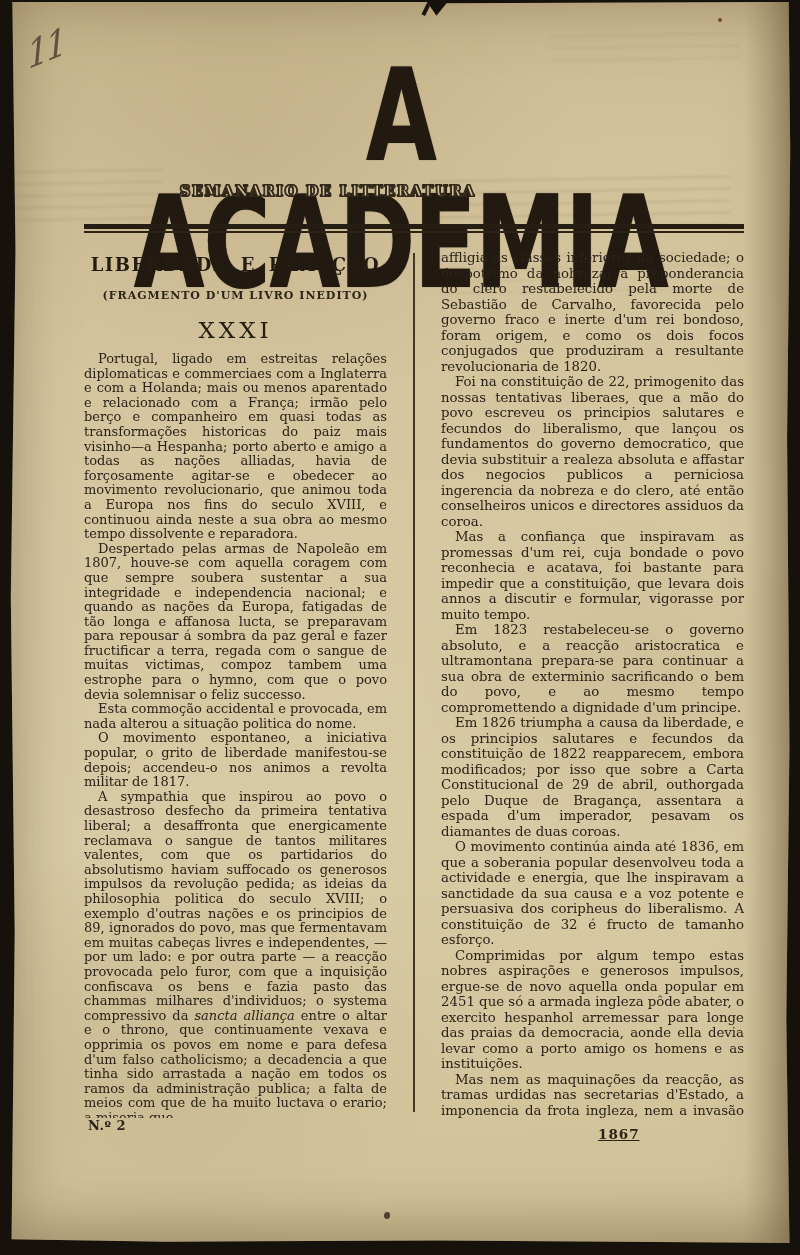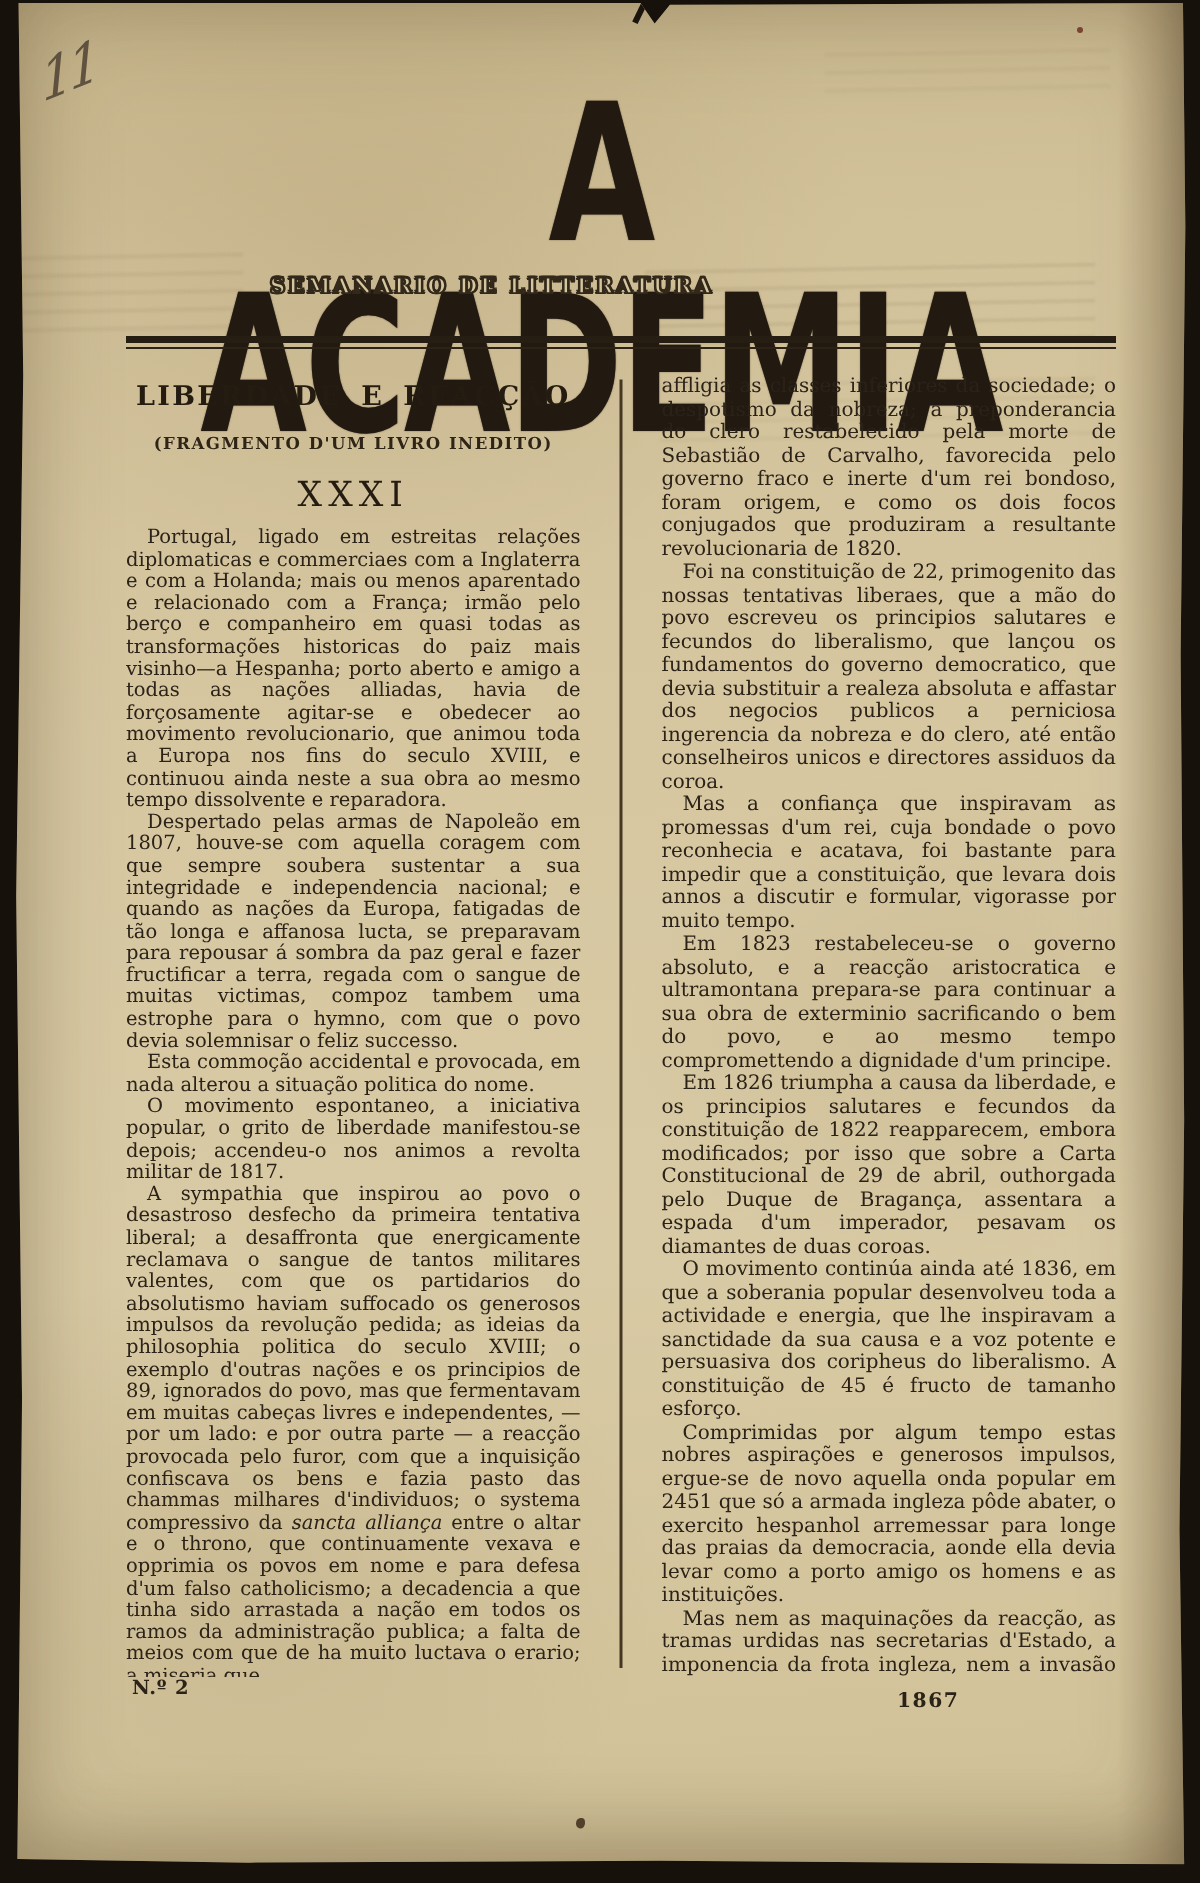--- a/index.html
+++ b/index.html
@@ -100,21 +100,21 @@
   .col.right p{ font-size:13.3px; line-height:15.5px; }
   .col p.indent{ text-indent:14px; }
   .col p i{ font-style:italic; }
   
   .footer-issue{
     position:absolute; left:78px; top:1116px;
     font-size:13px; font-weight:bold; color:#2b2218; letter-spacing:0.5px;
   }
   .footer-year{
     position:absolute; left:588px; top:1124px;
-    font-size:13.5px; font-weight:bold; color:#2b2218; letter-spacing:1px;
+    font-size:13.5px; font-weight:bold; color:#2b2218; letter-spacing:1px;text-decoration:underline;
   }
   .ink-speck{
     position:absolute; left:374px; top:1210px; width:6px; height:7px;
     background:#52412a; border-radius:50% 40% 50% 45%;
   }
   .speck2{
     position:absolute; left:708px; top:16px; width:4px; height:4px;
     background:#7a4430; border-radius:50%;
   }
 </style>
@@ -150,21 +150,21 @@
     </div>
 
     <div class="divider"></div>
 
     <div class="col right">
       <p>affligia as classes inferiores da sociedade; o despotismo da nobreza; a preponderancia do clero restabelecido pela morte de Sebastião de Carvalho, favorecida pelo governo fraco e inerte d'um rei bondoso, foram origem, e como os dois focos conjugados que produziram a resultante revolucionaria de 1820.</p>
       <p class="indent">Foi na constituição de 22, primogenito das nossas tentativas liberaes, que a mão do povo escreveu os principios salutares e fecundos do liberalismo, que lançou os fundamentos do governo democratico, que devia substituir a realeza absoluta e affastar dos negocios publicos a perniciosa ingerencia da nobreza e do clero, até então conselheiros unicos e directores assiduos da coroa.</p>
       <p class="indent">Mas a confiança que inspiravam as promessas d'um rei, cuja bondade o povo reconhecia e acatava, foi bastante para impedir que a constituição, que levara dois annos a discutir e formular, vigorasse por muito tempo.</p>
       <p class="indent">Em 1823 restabeleceu-se o governo absoluto, e a reacção aristocratica e ultramontana prepara-se para continuar a sua obra de exterminio sacrificando o bem do povo, e ao mesmo tempo compromettendo a dignidade d'um principe.</p>
       <p class="indent">Em 1826 triumpha a causa da liberdade, e os principios salutares e fecundos da constituição de 1822 reapparecem, embora modificados; por isso que sobre a Carta Constitucional de 29 de abril, outhorgada pelo Duque de Bragança, assentara a espada d'um imperador, pesavam os diamantes de duas coroas.</p>
-      <p class="indent">O movimento continúa ainda até 1836, em que a soberania popular desenvolveu toda a actividade e energia, que lhe inspiravam a sanctidade da sua causa e a voz potente e persuasiva dos coripheus do liberalismo. A constituição de 45 é fructo de tamanho esforço.</p>
+      <p class="indent">O movimento continúa ainda até 1836, em que a soberania popular desenvolveu toda a actividade e energia, que lhe inspiravam a sanctidade da sua causa e a voz potente e persuasiva dos coripheus do liberalismo. A constituição de 32 é fructo de tamanho esforço.</p>
       <p class="indent">Comprimidas por algum tempo estas nobres aspirações e generosos impulsos, ergue-se de novo aquella onda popular em 2451 que só a armada ingleza pôde abater, o exercito hespanhol arremessar para longe das praias da democracia, aonde ella devia levar como a porto amigo os homens e as instituições.</p>
       <p class="indent">Mas nem as maquinações da reacção, as tramas urdidas nas secretarias d'Estado, a imponencia da frota ingleza, nem a invasão do exercito de Isabel II, poderiam conter os animos nas tendencias reformadoras, que em parte lograram realisar-se na transformação regeneradora de 1851.</p>
     </div>
 
   </div>
 
   <div class="footer-issue">N.º 2</div>
   <div class="footer-year">1867</div>
 
   <div class="ink-speck"></div>

